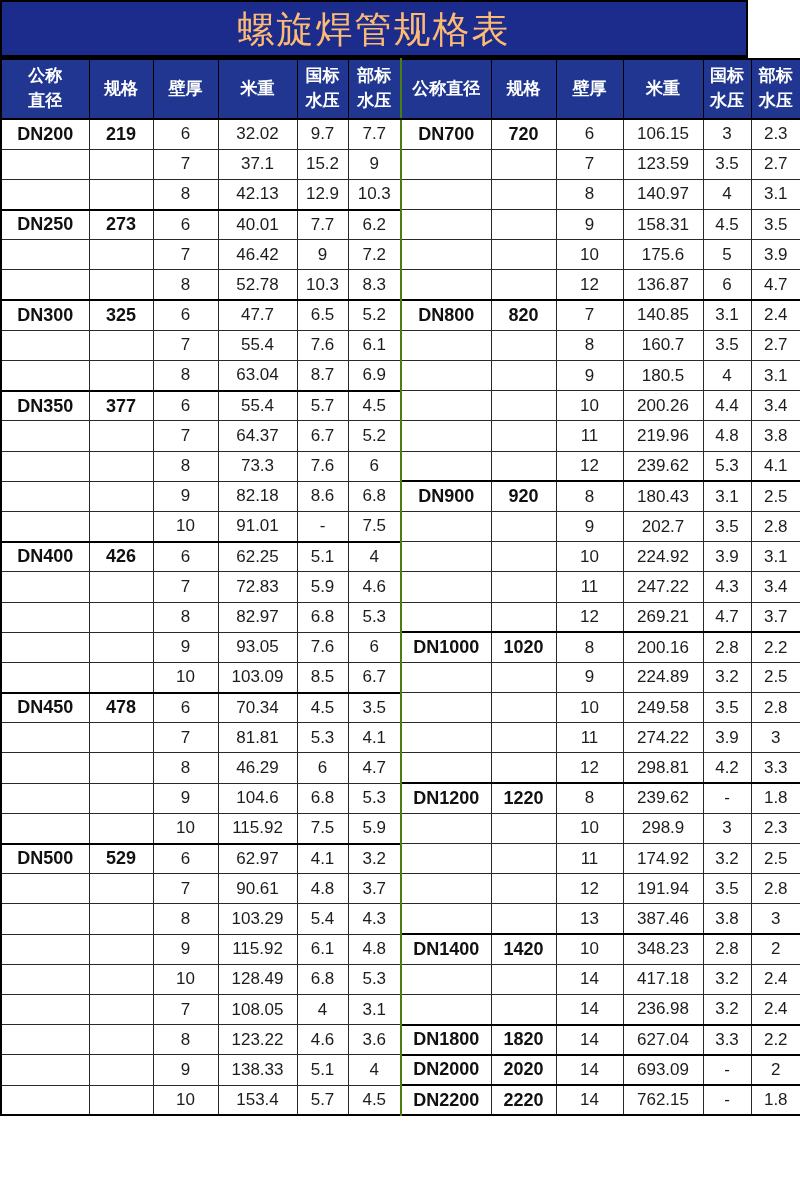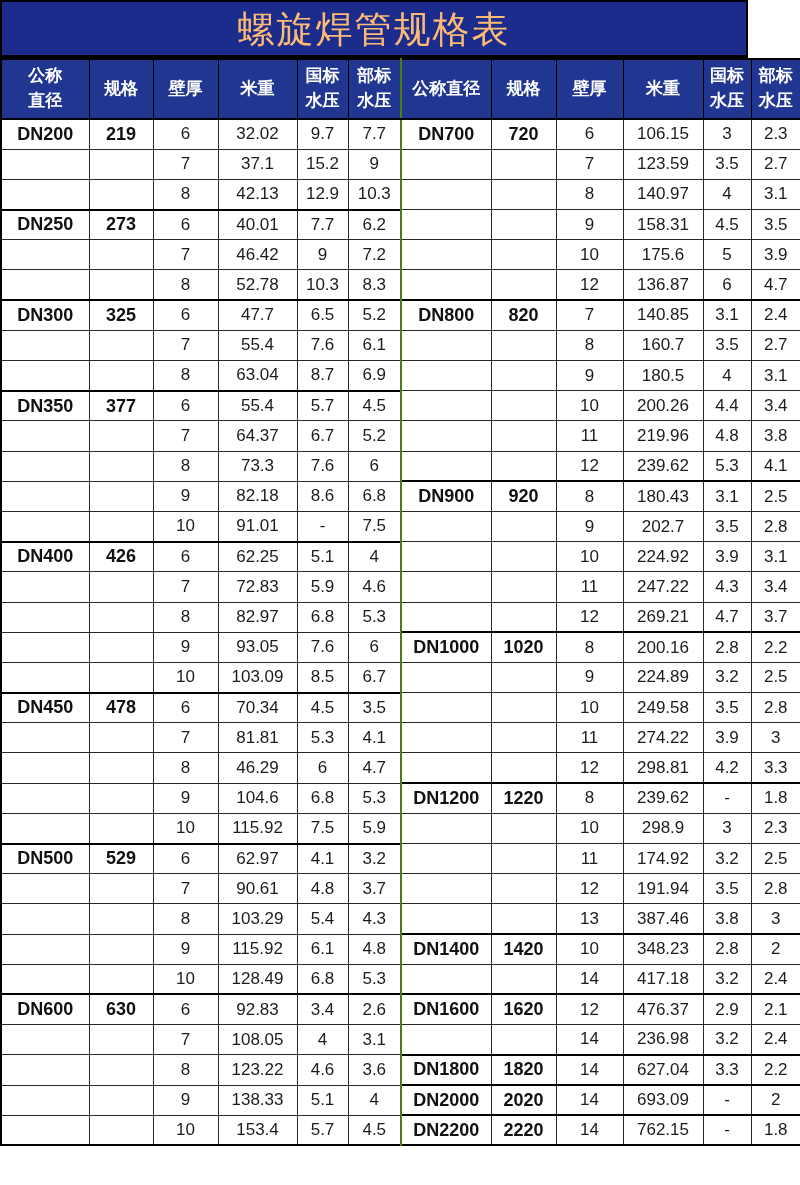--- a/index.html
+++ b/index.html
@@ -512,34 +512,20 @@
           <td>6.8</td>
           <td>5.3</td>
           <td class="b div-l"></td>
           <td class="b"></td>
           <td>14</td>
           <td>417.18</td>
           <td>3.2</td>
           <td>2.4</td>
         </tr>
         <tr>
-          <td class="b gt">DN600</td>
-          <td class="b gt">630</td>
-          <td class="gt">6</td>
-          <td class="gt">92.83</td>
-          <td class="gt">3.4</td>
-          <td class="gt">2.6</td>
-          <td class="b div-l gt">DN1600</td>
-          <td class="b gt">1620</td>
-          <td class="gt">12</td>
-          <td class="gt">476.37</td>
-          <td class="gt">2.9</td>
-          <td class="gt">2.1</td>
-        </tr>
-        <tr>
           <td class="b"></td>
           <td class="b"></td>
           <td>7</td>
           <td>108.05</td>
           <td>4</td>
           <td>3.1</td>
           <td class="b div-l"></td>
           <td class="b"></td>
           <td>14</td>
           <td>236.98</td>

